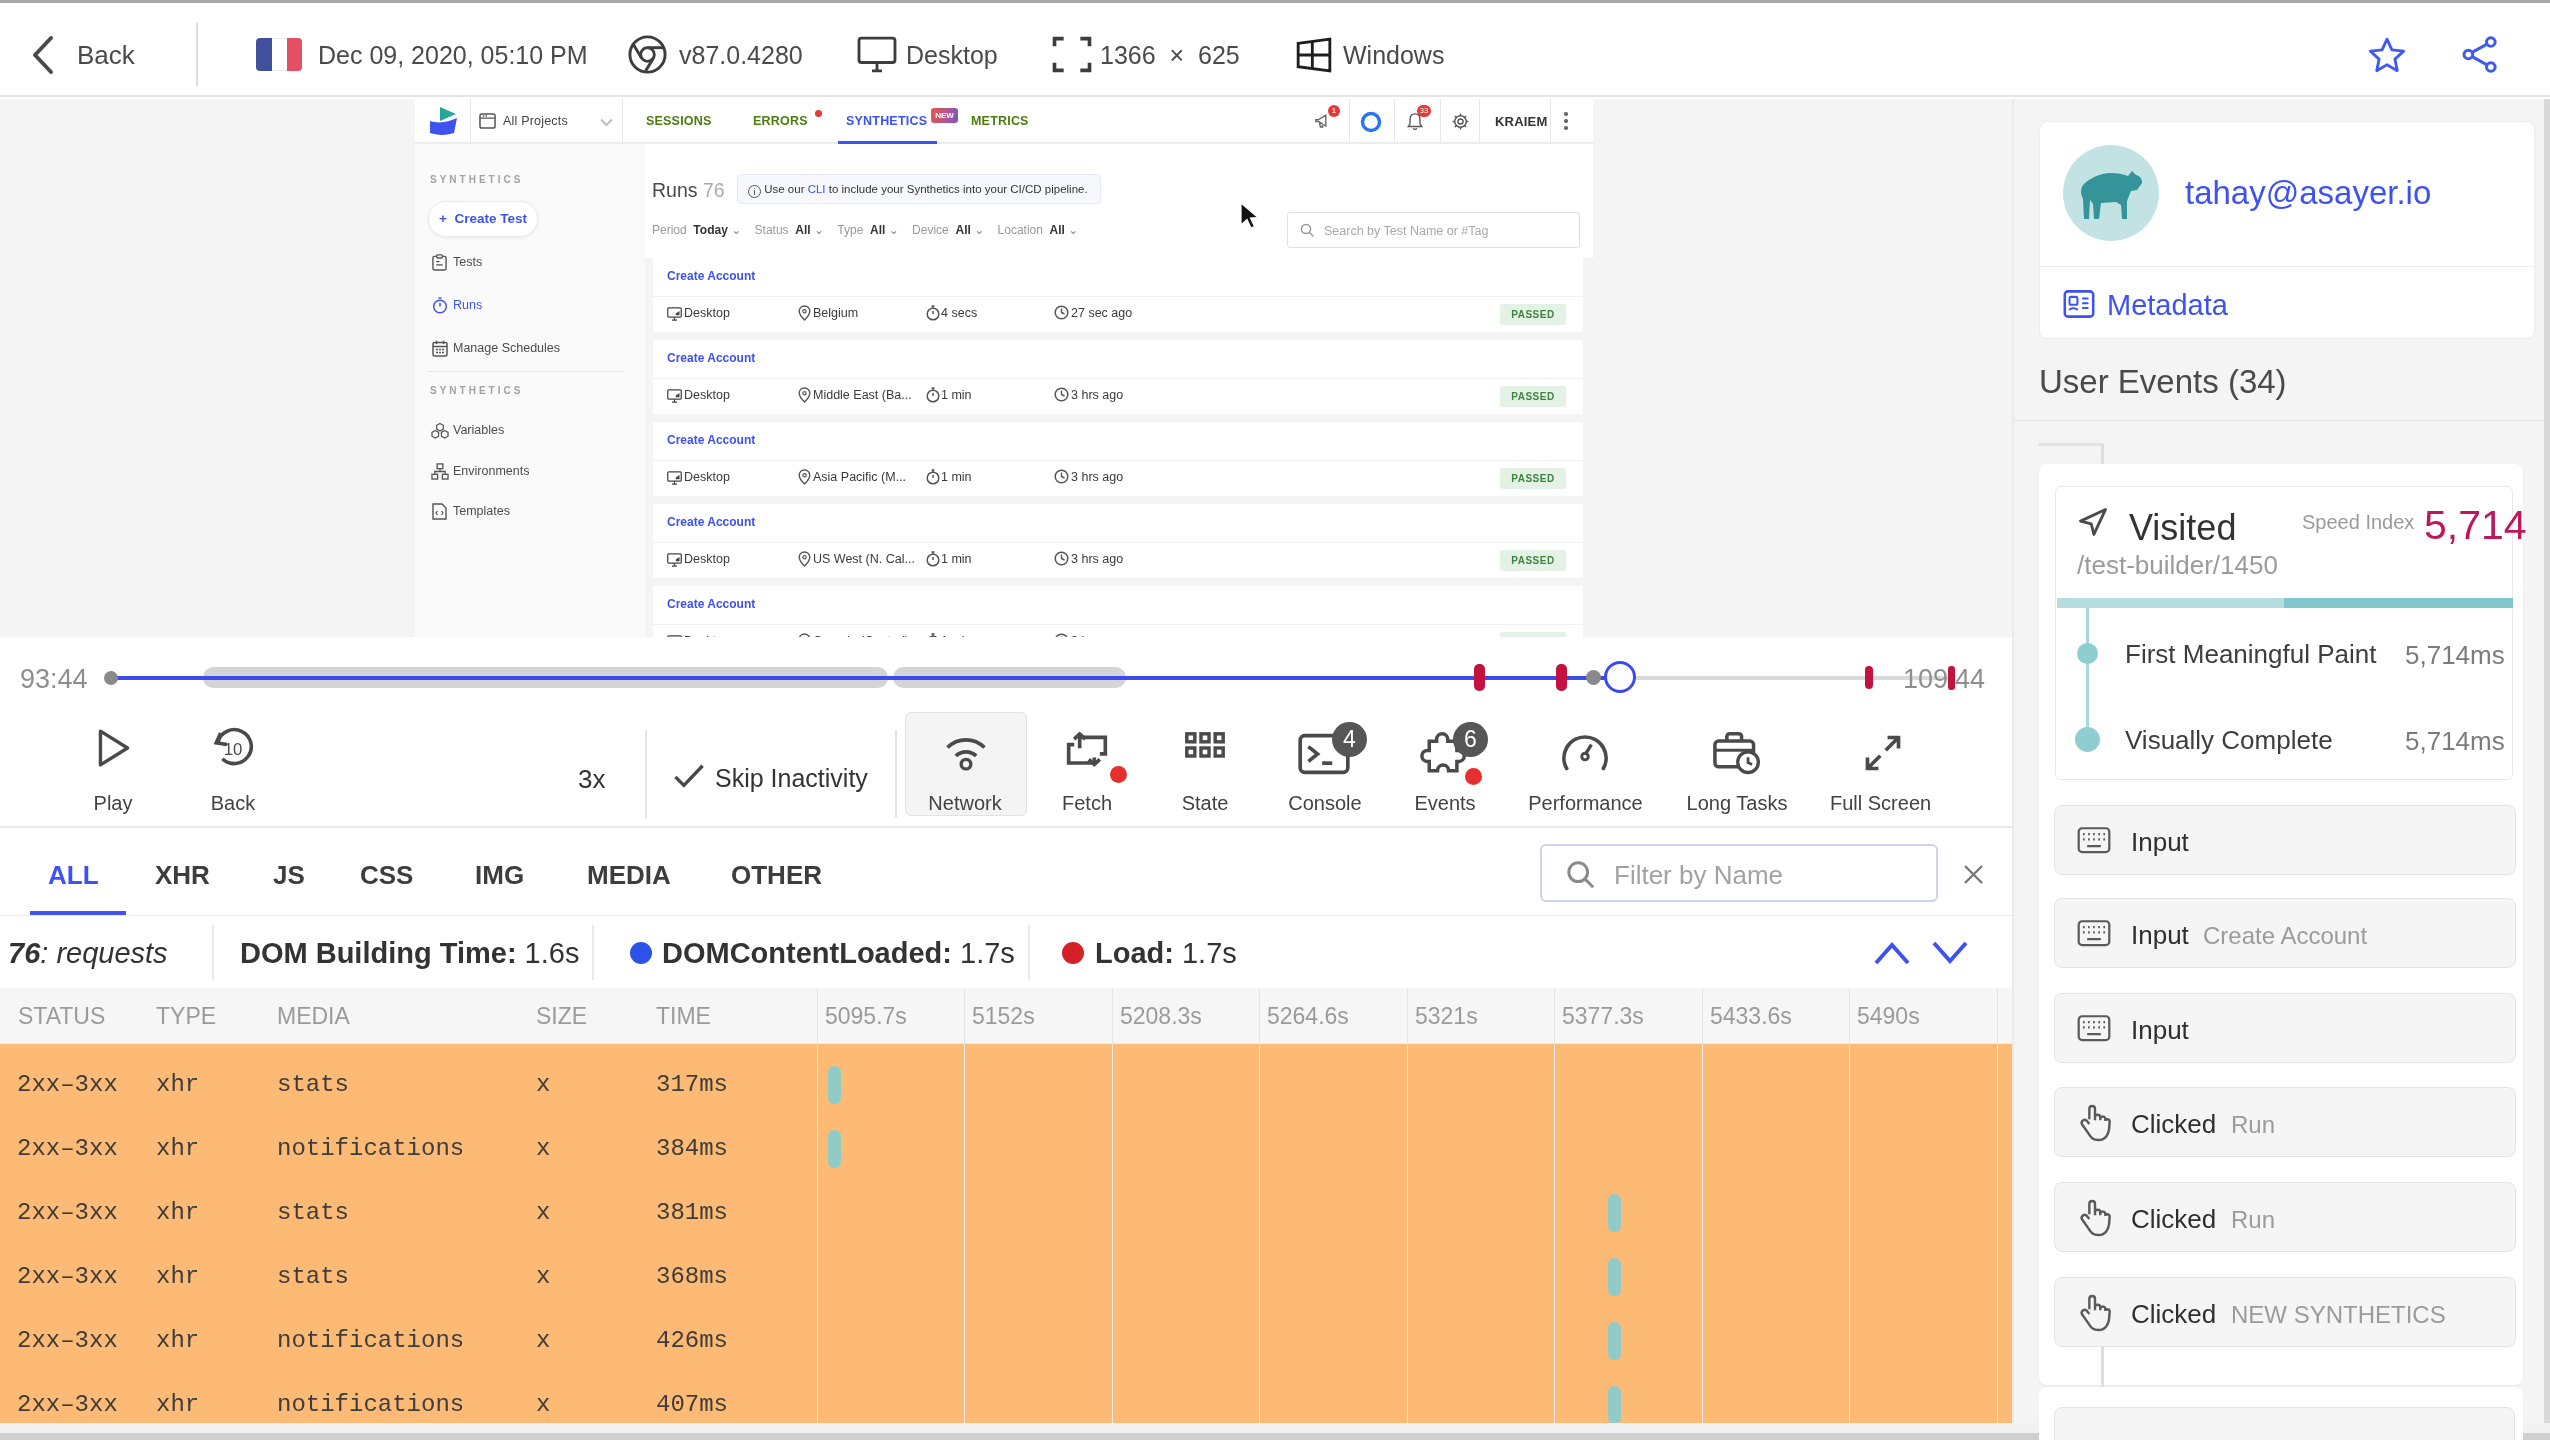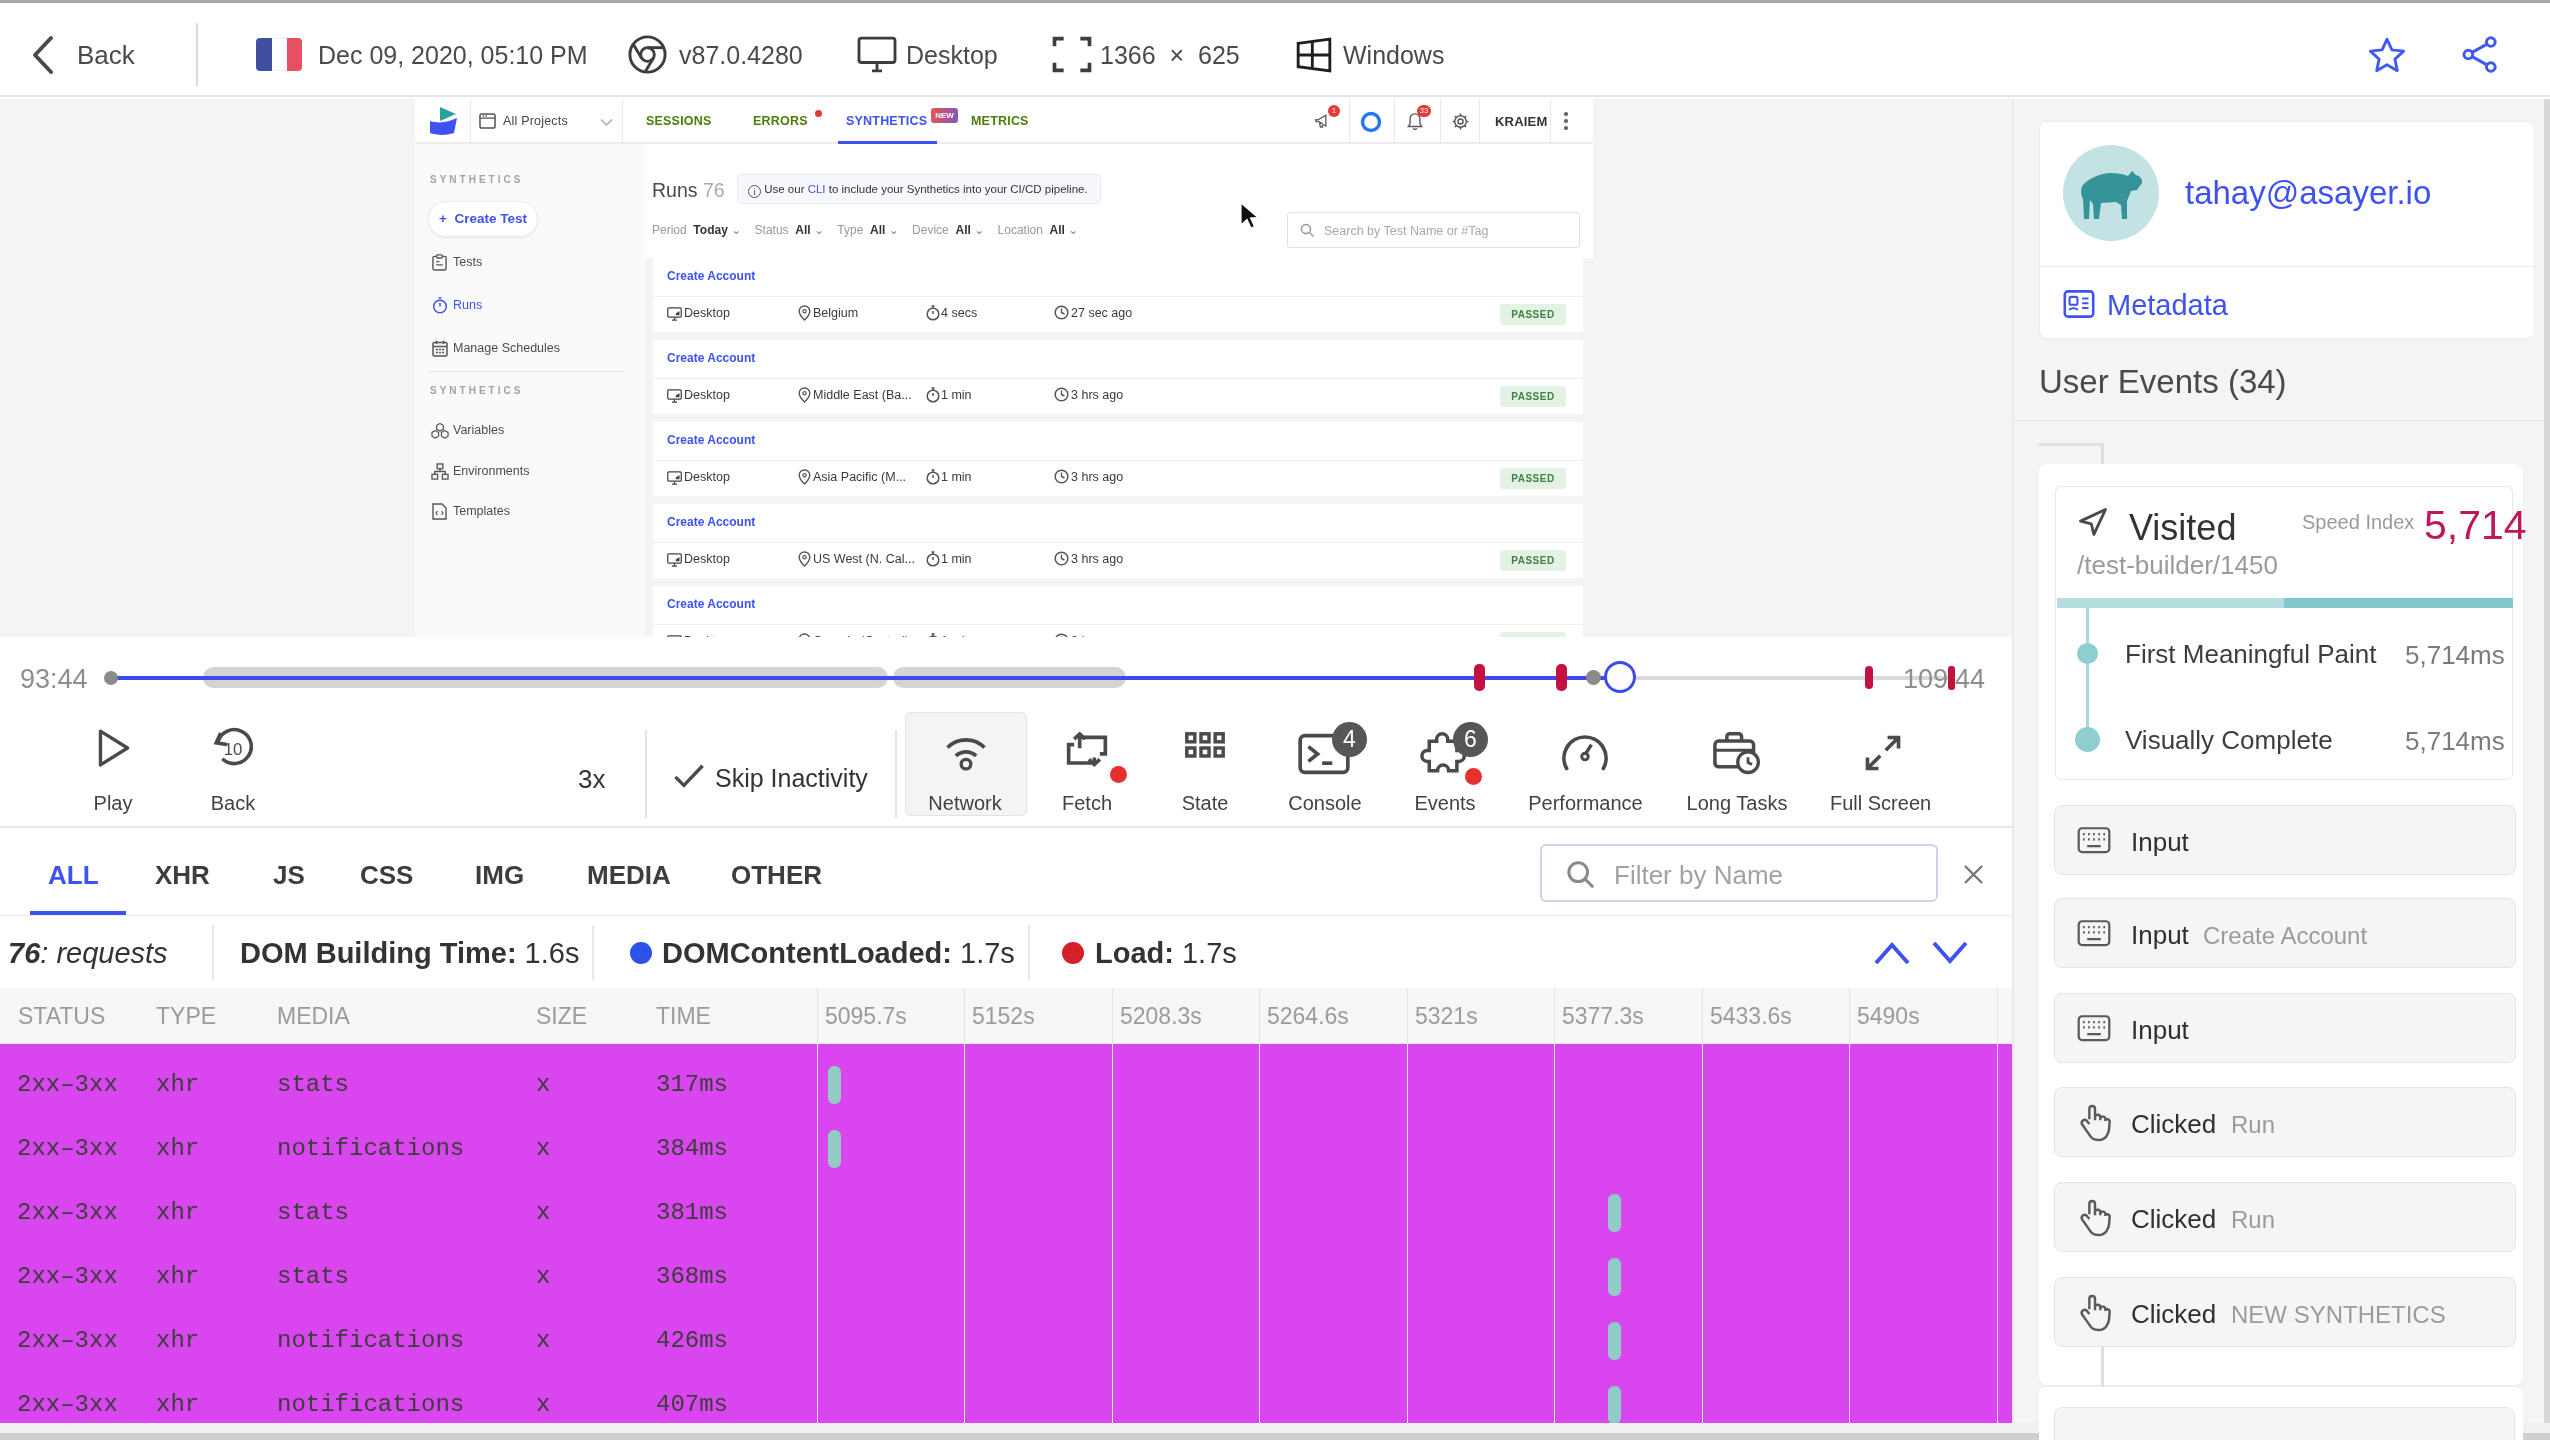--- a/index.html
+++ b/index.html
@@ -34,21 +34,21 @@
 
 #tabs{position:absolute;left:0;top:830px;width:2012px;height:86px;background:#fff;border-bottom:1px solid #ececec;}
 .tab{position:absolute;top:30px;font-size:26px;font-weight:bold;color:#3d3d3d;}
 
 #inforow{position:absolute;left:0;top:917px;width:2012px;height:71px;background:#fff;}
 .inft{position:absolute;top:20px;font-size:29px;color:#333;}
 .infdiv{position:absolute;top:8px;width:2px;height:55px;background:#e8e8e8;}
 
 #thead{position:absolute;left:0;top:988px;width:2012px;height:56px;background:#f6f6f6;border-bottom:1px solid #ececec;}
 .th{position:absolute;top:15px;font-size:23px;color:#9b9b9b;}
-#tbody{position:absolute;left:0;top:1044px;width:2012px;height:379px;background:#d946ef;}
+#tbody{position:absolute;left:0;top:1044px;width:2012px;height:379px;background:#fdba74;}
 .gline{position:absolute;top:0;width:1px;height:379px;background:#ededed;}
 .trow{position:absolute;left:0;width:2012px;height:64px;font-family:"Liberation Mono",monospace;font-size:24px;color:#3d3d3d;}
 .td{position:absolute;top:18px;}
 .bar{position:absolute;width:13px;height:38px;border-radius:6px;background:#92cac6;top:13px;}
 
 #bs1{position:absolute;left:0;top:1423px;width:2550px;height:10px;background:#f1f1f1;}
 #bs2{position:absolute;left:0;top:1433px;width:2550px;height:7px;background:#cfcfcf;}
 
 #side{position:absolute;left:2012px;top:99px;width:538px;height:1324px;background:#f4f4f4;border-left:2px solid #eaeaea;}
 .card{position:absolute;background:#fff;border-radius:8px;}

